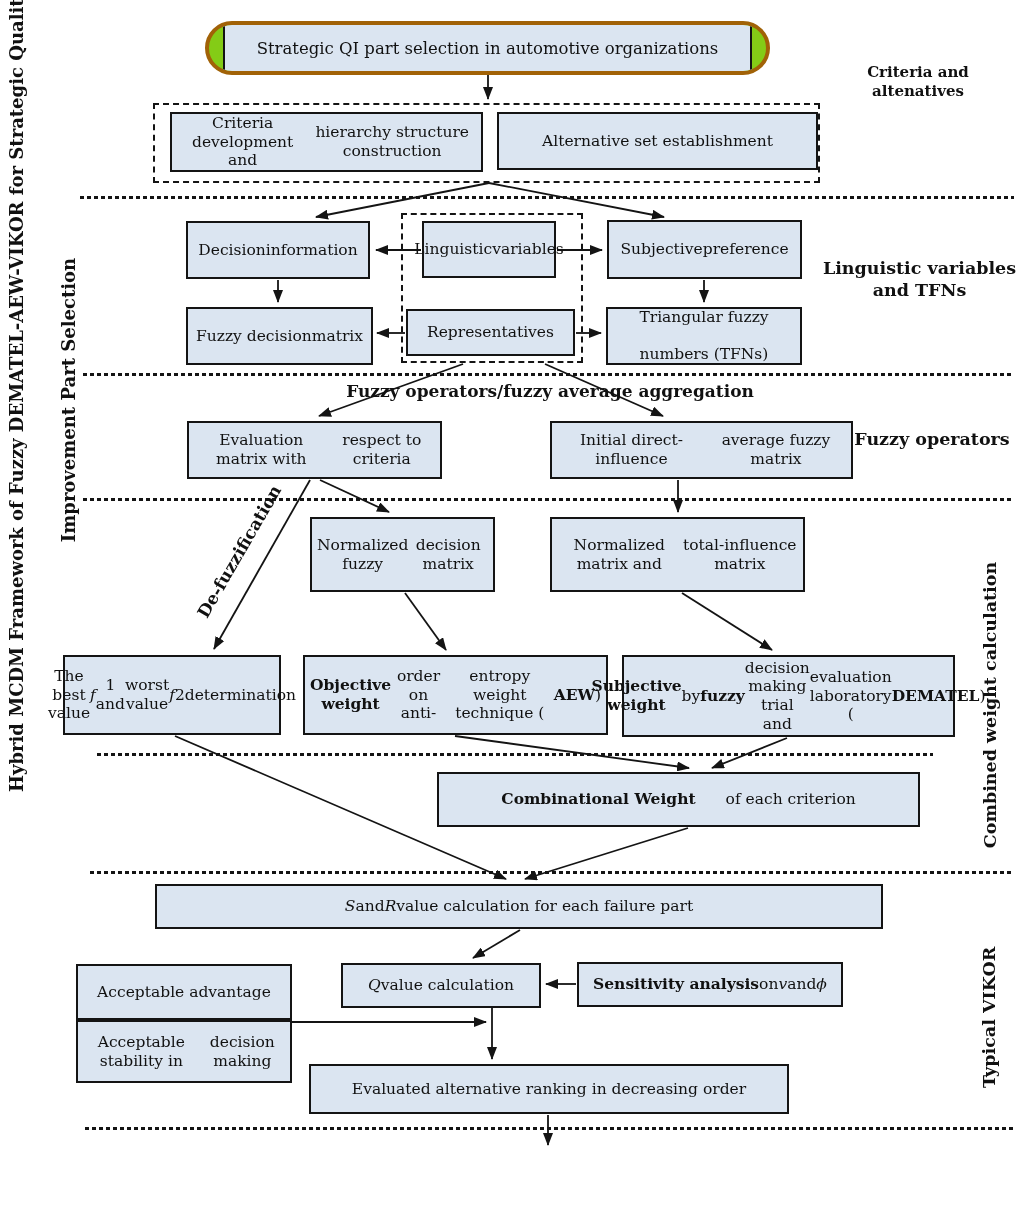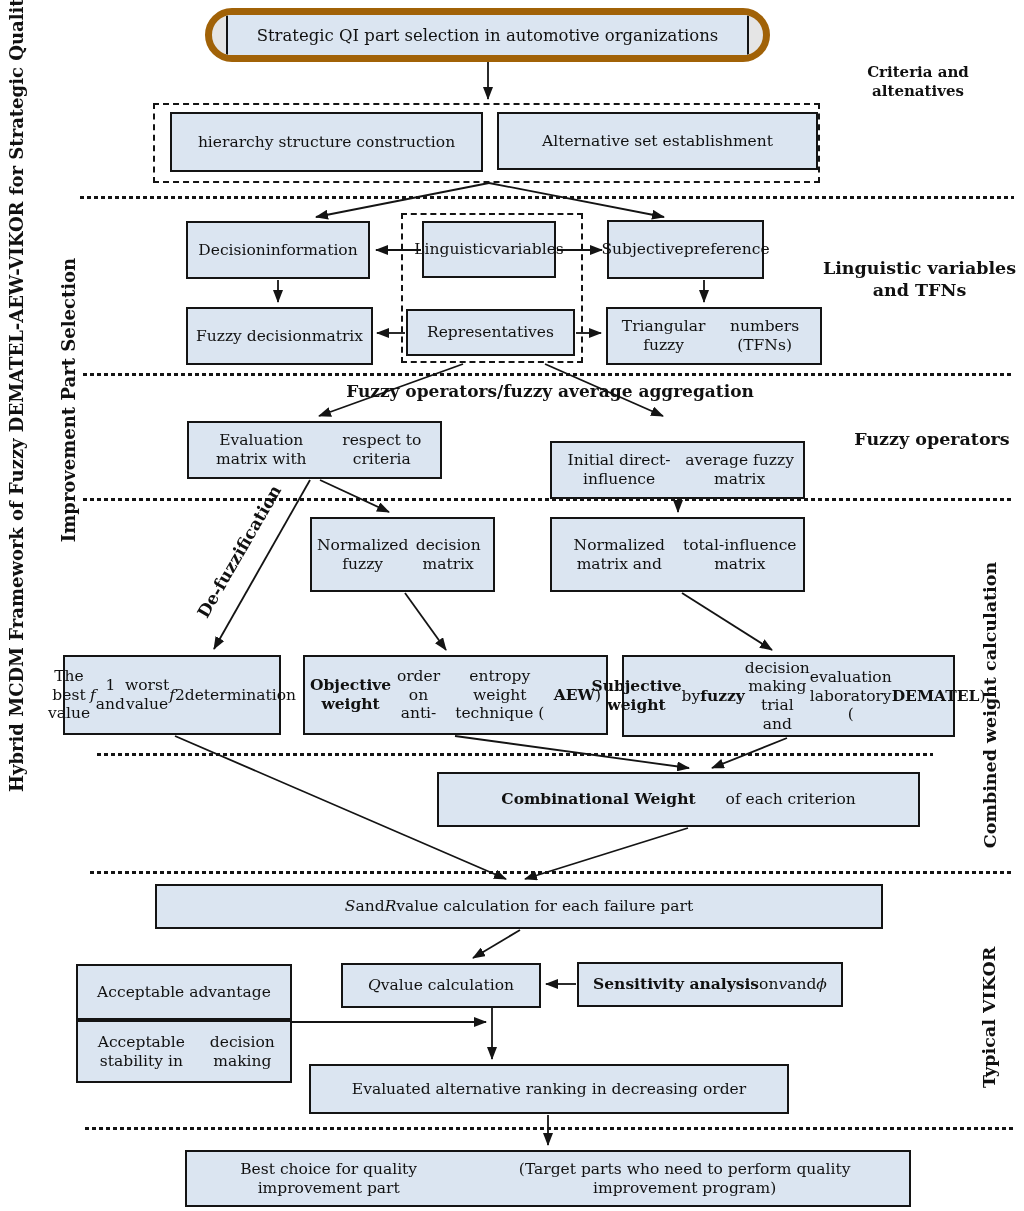--- a/index.html
+++ b/index.html
@@ -4,22 +4,22 @@
 <style>
   html,body{margin:0;padding:0;background:#ffffff;}
   body{width:1024px;height:1211px;position:relative;overflow:hidden;
        font-family:"DejaVu Serif","Liberation Serif",serif;color:#111;}
   .stage{position:absolute;left:0;top:0;width:1024px;height:1211px;}
   .box{position:absolute;background:#dbe5f1;border:2px solid #141414;box-sizing:border-box;
        display:flex;align-items:center;justify-content:center;text-align:center;
        font-size:15.5px;line-height:1.2;padding:2px 5px;}
   .b{font-weight:bold;}
   .i{font-style:italic;}
-  .stadium{position:absolute;box-sizing:border-box;border:7px solid #a16207;border-radius:28px;
-       background:#e5e5e5;overflow:hidden;}
+  .stadium{position:absolute;box-sizing:border-box;border:4px solid #a16207;border-radius:28px;
+       background:#84cc16;overflow:hidden;margin-top:13px;}
   .stadium .fill{position:absolute;top:-2px;bottom:-2px;left:14px;right:14px;background:#dbe5f1;
        border-left:2px solid #141414;border-right:2px solid #141414;}
   .stadium .txt{position:absolute;inset:0;display:flex;align-items:center;justify-content:center;
        font-size:16.5px;}
   .dashed-group{position:absolute;border:2px dashed #141414;box-sizing:border-box;background:transparent;}
   .sep{position:absolute;height:3px;background-image:repeating-linear-gradient(90deg,#141414 0 4px,transparent 4px 7px);}
   .lbl{position:absolute;font-weight:bold;text-align:center;font-size:17px;line-height:1.25;}
   .rot{transform:rotate(-90deg);white-space:nowrap;}
   .side-title{position:absolute;font-weight:bold;font-size:18px;line-height:26px;text-align:center;
        transform:rotate(-90deg);}
@@ -86,60 +86,61 @@
 
   <div class="lbl" style="left:828px;top:63px;width:180px;font-size:15px;"><span>Criteria and</span><br><span>altenatives</span></div>
   <div class="lbl" style="left:812px;top:258px;width:215px;font-size:17.5px;"><span>Linguistic variables</span><br><span>and TFNs</span></div>
   <div class="lbl" style="left:852px;top:429px;width:160px;font-size:17.5px;"><span>Fuzzy operators</span></div>
   <div class="lbl rot" style="left:847px;top:693px;width:290px;height:24px;font-size:17.5px;"><span>Combined weight calculation</span></div>
   <div class="lbl rot" style="left:921px;top:1006px;width:140px;height:24px;font-size:17.5px;"><span>Typical VIKOR</span></div>
   <div class="lbl" style="left:330px;top:381px;width:440px;"><span>Fuzzy operators/fuzzy average aggregation</span></div>
   <div class="lbl" style="left:155px;top:541px;width:170px;height:22px;transform:rotate(-60deg);white-space:nowrap;"><span>De-fuzzification</span></div>
 
   <div class="box" style="left:170px;top:112px;width:313px;height:60px;">
+      <span>Criteria development and</span>
       <br>
       <span>hierarchy structure construction</span>
     </div>
   <div class="box" style="left:497px;top:112px;width:321px;height:58px;">
       <span>Alternative set establishment</span>
     </div>
   <div class="box" style="left:186px;top:221px;width:184px;height:58px;">
       <span>Decision</span>
       <br>
       <span>information</span>
     </div>
   <div class="box" style="left:422px;top:221px;width:134px;height:57px;">
       <span>Linguistic</span>
       <br>
       <span>variables</span>
     </div>
-  <div class="box" style="left:607px;top:220px;width:157px;height:59px;">
+  <div class="box" style="left:607px;top:220px;width:195px;height:59px;">
       <span>Subjective</span>
       <br>
       <span>preference</span>
     </div>
   <div class="box" style="left:186px;top:307px;width:187px;height:58px;">
       <span>Fuzzy decision</span>
       <br>
       <span>matrix</span>
     </div>
   <div class="box" style="left:406px;top:309px;width:169px;height:47px;">
       <span>Representatives</span>
     </div>
-  <div class="box" style="left:606px;top:307px;width:216px;height:58px;">
+  <div class="box" style="left:606px;top:307px;width:196px;height:58px;flex-direction:column;">
       <span>Triangular fuzzy</span>
       <br>
       <span>numbers (TFNs)</span>
     </div>
   <div class="box" style="left:187px;top:421px;width:255px;height:58px;">
       <span>Evaluation matrix with</span>
       <br>
       <span>respect to criteria</span>
     </div>
-  <div class="box" style="left:550px;top:421px;width:255px;height:58px;margin-top:20px;">
+  <div class="box" style="left:550px;top:421px;width:303px;height:58px;">
       <span>Initial direct-influence</span>
       <br>
       <span>average fuzzy matrix</span>
     </div>
   <div class="box" style="left:310px;top:517px;width:185px;height:75px;">
       <span>Normalized fuzzy</span>
       <br>
       <span>decision matrix</span>
     </div>
   <div class="box" style="left:550px;top:517px;width:255px;height:75px;">
@@ -202,19 +203,14 @@
       <span>Acceptable advantage</span>
     </div>
   <div class="box" style="left:76px;top:1020px;width:216px;height:63px;">
       <span>Acceptable stability in</span>
       <br>
       <span>decision making</span>
     </div>
   <div class="box" style="left:309px;top:1064px;width:480px;height:50px;">
       <span>Evaluated alternative ranking in decreasing order</span>
     </div>
-  <div class="box" style="left:185px;top:1150px;width:726px;height:57px;">
-      <span>Best choice for quality improvement part</span>
-      <br>
-      <span>(Target parts who need to perform quality improvement program)</span>
-    </div>
 
 </div>
 
 </body></html>

